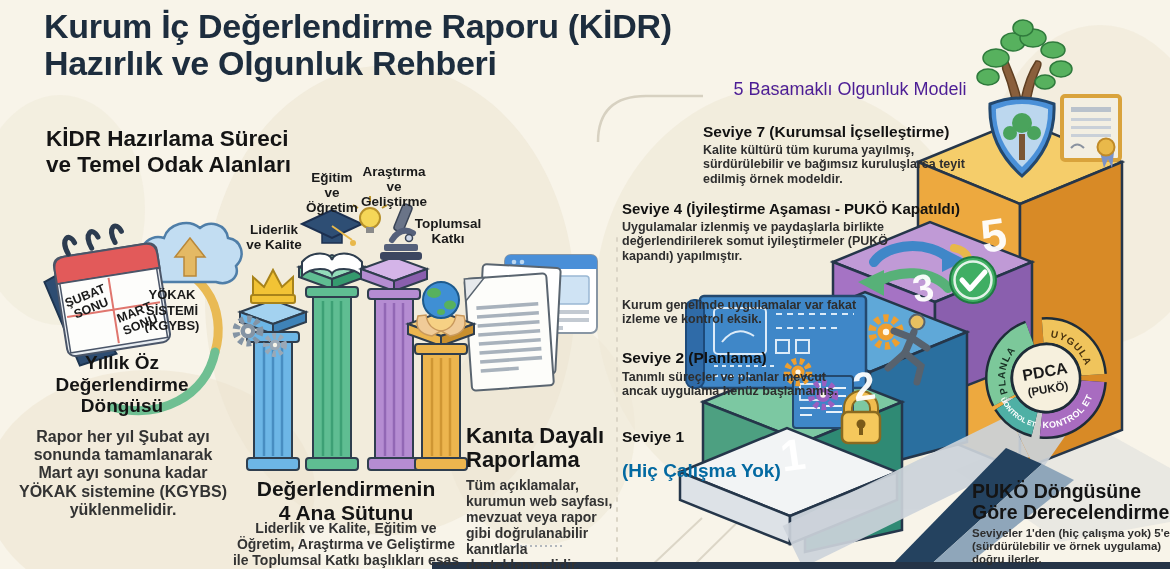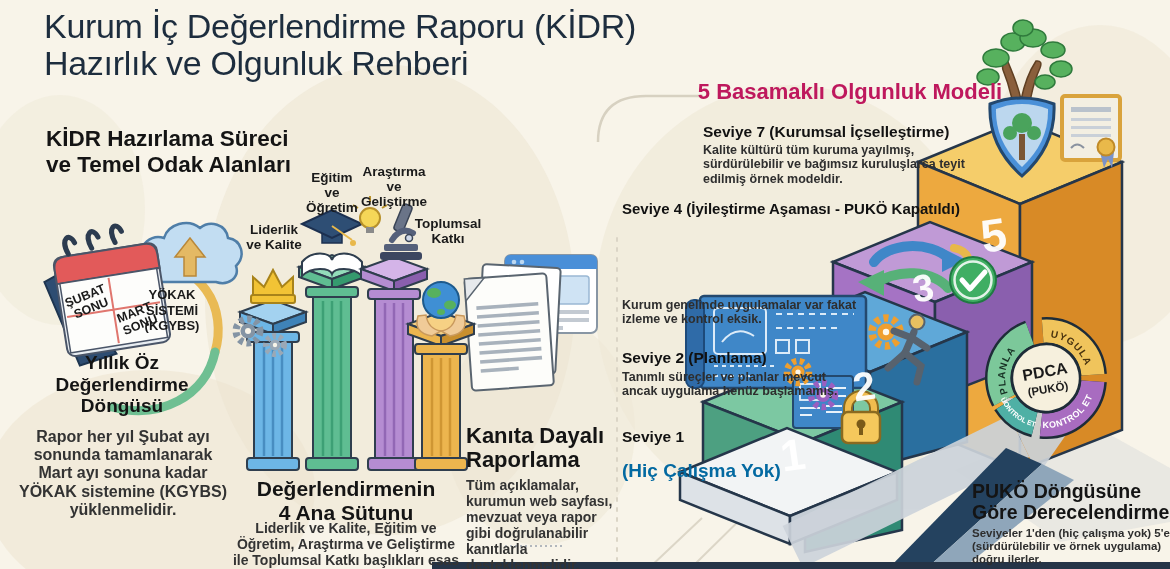--- a/index.html
+++ b/index.html
@@ -3,39 +3,39 @@
 <meta charset="utf-8">
 <style>
   html,body{margin:0;padding:0;background:#ddd;}
   .stage{position:relative;width:1170px;height:569px;background:#f8f4e9;overflow:hidden;
          font-family:"Liberation Sans",sans-serif;color:#222;}
   .stage svg.art{position:absolute;left:0;top:0;width:1170px;height:569px;}
   .txt{position:absolute;line-height:1.14;}
   .preline{white-space:pre-line;}
   .center{text-align:center;}
 
-  .main-title{left:44px;top:8px;width:720px;font-size:34px;font-weight:400;color:#1d2d3e;
+  .main-title{left:44px;top:8px;width:720px;font-size:34px;font-weight:700;color:#1d2d3e;
               line-height:1.1;letter-spacing:-0.3px;}
   .left-heading{left:46px;top:126px;width:250px;font-size:22.5px;font-weight:800;color:#141414;}
   .yokak-label{left:122px;top:287px;width:100px;font-size:13px;font-weight:800;color:#1a1a1a;line-height:1.2;}
   .cycle-title{left:42px;top:352px;width:160px;font-size:19px;font-weight:800;color:#141414;}
   .left-desc{left:16px;top:428px;width:214px;font-size:16px;font-weight:700;color:#333;}
 
   .pillar-label{font-size:13.5px;font-weight:800;color:#1a1a1a;line-height:1.12;}
   .pl-1{left:236px;top:222px;width:76px;}
   .pl-2{left:300px;top:170px;width:64px;}
   .pl-3{left:352px;top:164px;width:84px;}
   .pl-4{left:400px;top:216px;width:72px;margin-left:12px;}
   .pillars-heading{left:250px;top:477px;width:192px;font-size:21px;font-weight:800;color:#141414;}
   .pillars-desc{left:230px;top:521px;width:232px;font-size:14px;font-weight:700;color:#333;}
 
   .evidence-heading{left:466px;top:424px;width:160px;font-size:22px;font-weight:800;color:#141414;line-height:1.08;}
   .evidence-desc{left:466px;top:478px;width:152px;font-size:14px;font-weight:700;color:#333;}
 
-  .maturity-heading{left:690px;top:79px;width:320px;font-size:22px;font-weight:700;color:#be185d;}
+  .maturity-heading{left:690px;top:79px;width:320px;font-size:18px;font-weight:400;color:#4c1d95;}
   .level-title{font-size:15.5px;font-weight:800;color:#111;}
   .level-desc{font-size:12.5px;font-weight:700;color:#2e2e2e;}
   .l5t{left:703px;top:123px;width:300px;}  .l5d{left:703px;top:143px;width:280px;}
   .l4t{left:622px;top:200px;width:345px;font-size:15px;}  .l4d{left:622px;top:220px;width:312px;}
   .l3t{left:622px;top:277px;width:285px;}  .l3d{left:622px;top:298px;width:258px;}
   .l2t{left:622px;top:349px;width:240px;}  .l2d{left:622px;top:370px;width:228px;}
   .l1t{left:622px;top:428px;width:200px;}  .l1d{left:622px;top:460px;width:210px;font-size:19px;font-weight:800;color:#0369a1;}
 
   .rating-heading{left:972px;top:481px;width:200px;font-size:19.5px;font-weight:800;color:#141414;line-height:1.1;}
   .rating-desc{left:972px;top:527px;width:200px;font-size:11.5px;font-weight:700;color:#2e2e2e;}
@@ -419,20 +419,21 @@
 
 <div class="txt evidence-heading preline">Kanıta Dayalı
 Raporlama</div>
 <div class="txt evidence-desc">Tüm açıklamalar, kurumun web sayfası, mevzuat veya rapor gibi doğrulanabilir kanıtlarla desteklenmelidir.</div>
 
 <div class="txt maturity-heading center">5 Basamaklı Olgunluk Modeli</div>
 
 <div class="txt level-title l5t">Seviye 7 (Kurumsal İçselleştirme)</div>
 <div class="txt level-desc  l5d">Kalite kültürü tüm kuruma yayılmış, sürdürülebilir ve bağımsız kuruluşlarca teyit edilmiş örnek modeldir.</div>
 <div class="txt level-title l4t">Seviye 4 (İyileştirme Aşaması - PUKÖ Kapatıldı)</div>
+<div class="txt level-desc  l4d">Uygulamalar izlenmiş ve paydaşlarla birlikte değerlendirilerek somut iyileştirmeler (PUKÖ kapandı) yapılmıştır.</div>
 <div class="txt level-desc  l3d">Kurum genelinde uygulamalar var fakat izleme ve kontrol eksik.</div>
 <div class="txt level-title l2t">Seviye 2 (Planlama)</div>
 <div class="txt level-desc  l2d">Tanımlı süreçler ve planlar mevcut ancak uygulama henüz başlamamış.</div>
 <div class="txt level-title l1t">Seviye 1</div>
 <div class="txt level-desc  l1d">(Hiç Çalışma Yok)</div>
 
 <div class="txt rating-heading preline">PUKÖ Döngüsüne
 Göre Derecelendirme</div>
 <div class="txt rating-desc">Seviyeler 1'den (hiç çalışma yok) 5'e (sürdürülebilir ve örnek uygulama) doğru ilerler.</div>
 

